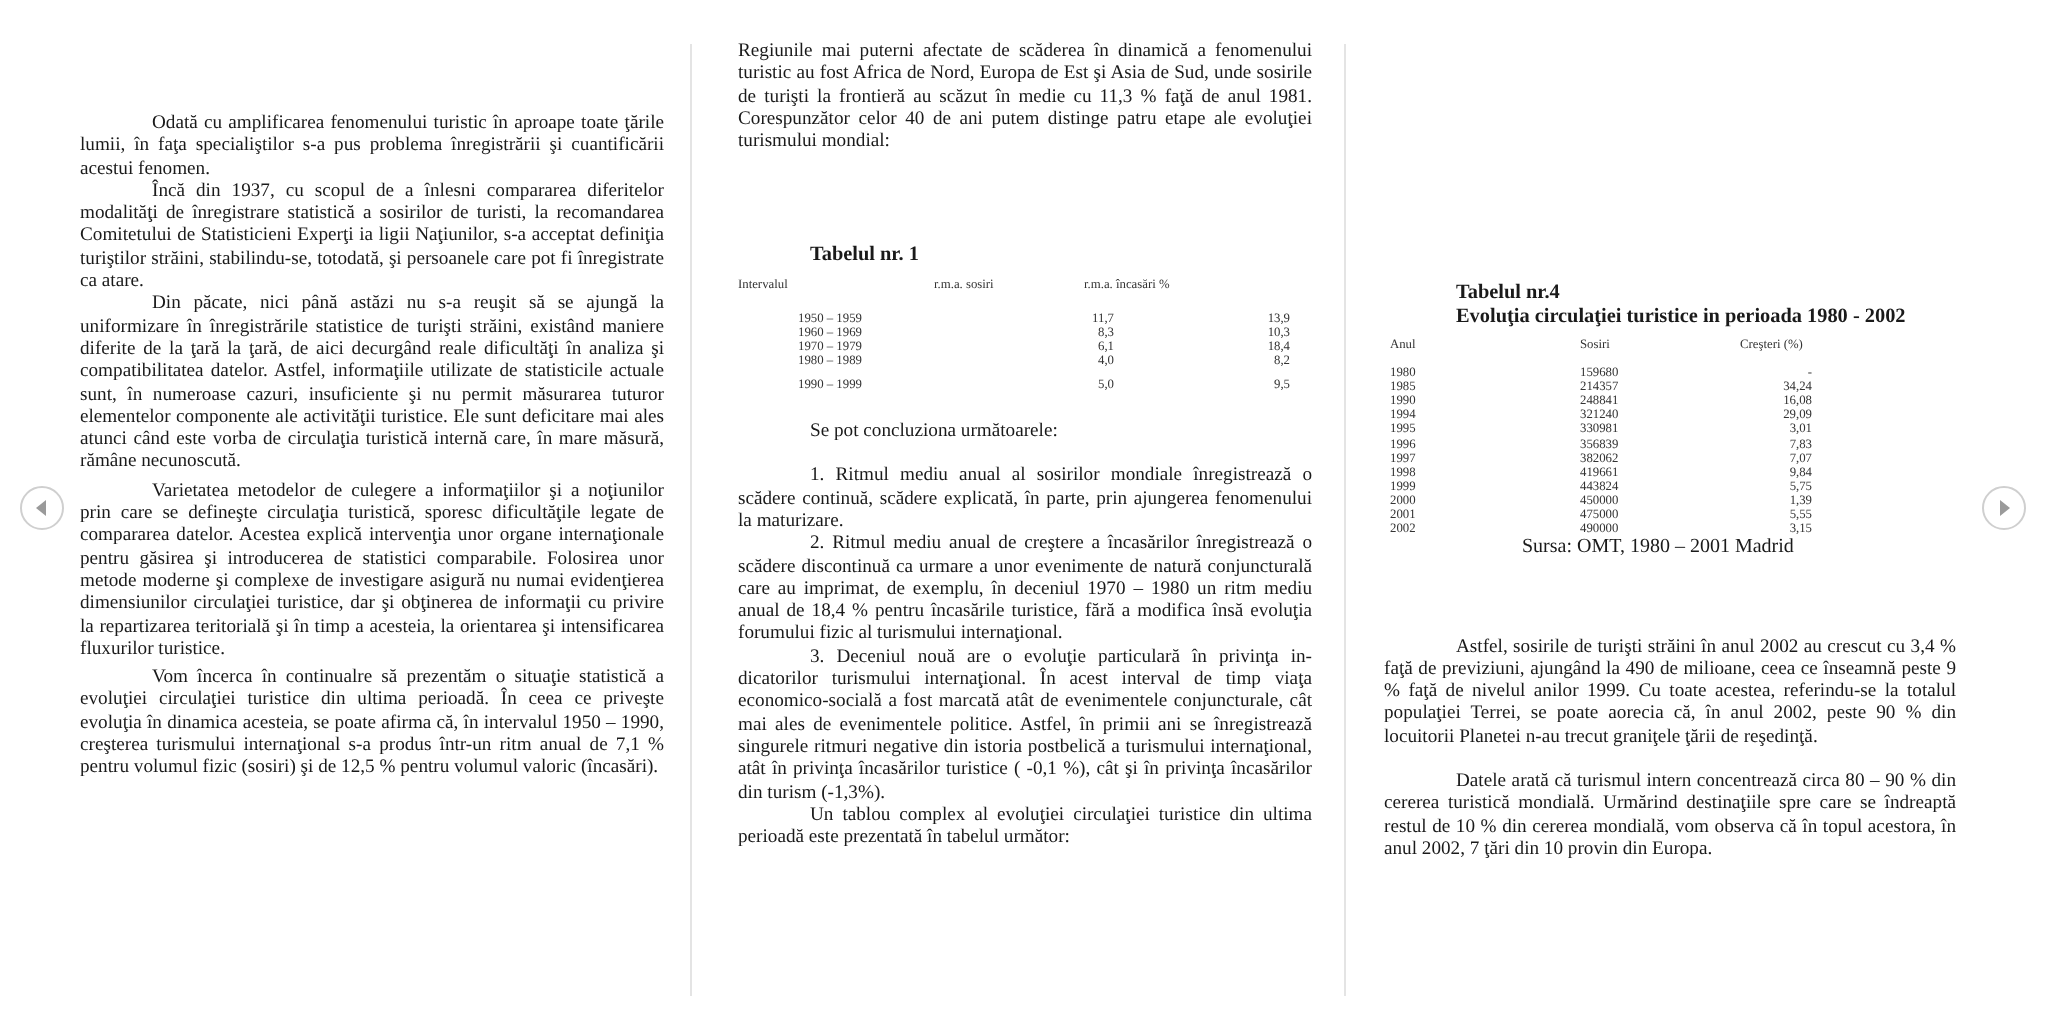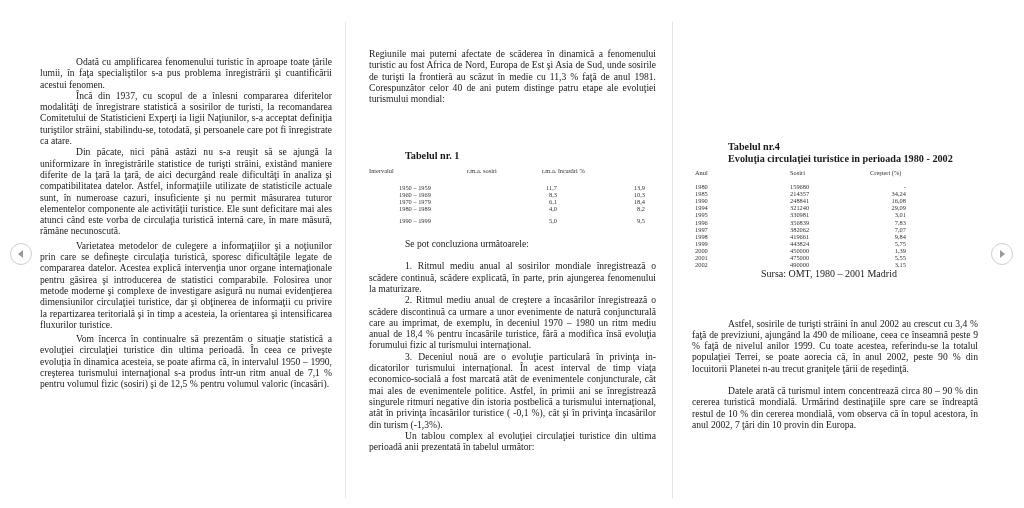--- a/index.html
+++ b/index.html
@@ -4,21 +4,21 @@
   <style>
     html, body { margin: 0; padding: 0; }
     body {
       width: 1024px; height: 508px; background: #ffffff; position: relative; overflow: hidden;
       font-family: "Liberation Serif", "DejaVu Serif", serif; color: #1a1a1a;
     }
     .divider { position: absolute; top: 22px; height: 476px; width: 1px; background: #e4e4e4; }
     .col { position: absolute; font-size: 9.6px; line-height: 11.3px; text-align: justify; }
     .col p { margin: 0; text-indent: 36px; hyphens: manual; }
     .col p.gap { margin-top: 11px; }
-    .col p.noindent { text-indent: 0; margin-top: 28px; }
+    .col p.noindent { text-indent: 0; }
 
     .tbl-title { font-weight: bold; font-size: 10.2px; line-height: 12px; margin: 0; }
     .tbl { font-size: 6.4px; line-height: 7.1px; color: #333; }
     .tbl .hdr { display: flex; margin: 5px 0 9px; }
     .tbl .row { display: flex; }
     .tbl span { display: inline-block; white-space: nowrap; }
 
     
     #t3 .c1 { width: 98px; }
     #t3 .c2 { width: 75px; }
@@ -103,21 +103,21 @@
         <span class="c2">5,0</span>
         <span class="c3">9,5</span>
       </div>
     </div>
   </div>
 
   <p style="margin-top:14px;">Se pot concluziona următoarele:</p>
   <p class="gap">1. Ritmul mediu anual al sosirilor mondiale înregistrează o scădere continuă, scădere explicată, în parte, prin ajungerea fe­nomenului la maturizare.</p>
   <p>2. Ritmul mediu anual de creştere a încasărilor înregis­trează o scădere discontinuă ca urmare a unor evenimente de na­tură conjuncturală care au imprimat, de exemplu, în deceniul 1970 – 1980 un ritm mediu anual de 18,4 % pentru încasările turistice, fără a modifica însă evoluţia forumului fizic al turismului inter­naţional.</p>
   <p>3. Deceniul nouă are o evoluţie particulară în privinţa in­dicatorilor turismului internaţional. În acest interval de timp viaţa economico-socială a fost marcată atât de evenimentele conjunctu­rale, cât mai ales de evenimentele politice. Astfel, în primii ani se înregistrează singurele ritmuri negative din istoria postbelică a tu­rismului internaţional, atât în privinţa încasărilor turistice ( -0,1 %), cât şi în privinţa încasărilor din turism  (-1,3%).</p>
-  <p>Un tablou complex al evoluţiei circulaţiei turistice din ul­tima perioadă anii prezentată în tabelul următor:</p>
+  <p>Un tablou complex al evoluţiei circulaţiei turistice din ul­tima perioadă este prezentată în tabelul următor:</p>
 </div>
 
 <div class="col" style="left:692px; top:141px; width:286px;">
   <div>
     <p class="tbl-title">Tabelul nr.4</p>
     <p class="tbl-title">Evoluţia circulaţiei turistice in perioada 1980 - 2002</p>
     <div class="tbl" id="t4">
       <div class="hdr" style="margin:4px 0 7px;">
         <span class="c1">Anul</span>
         <span class="c2">Sosiri</span>

